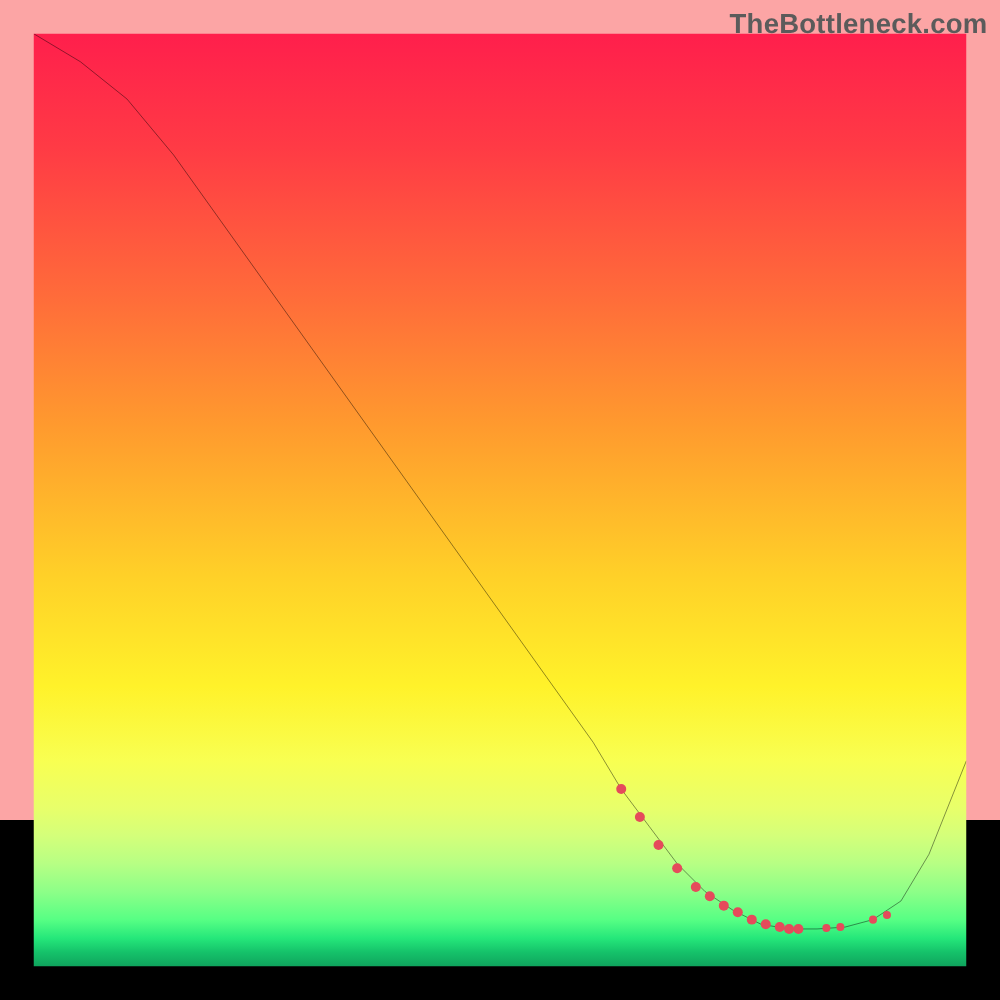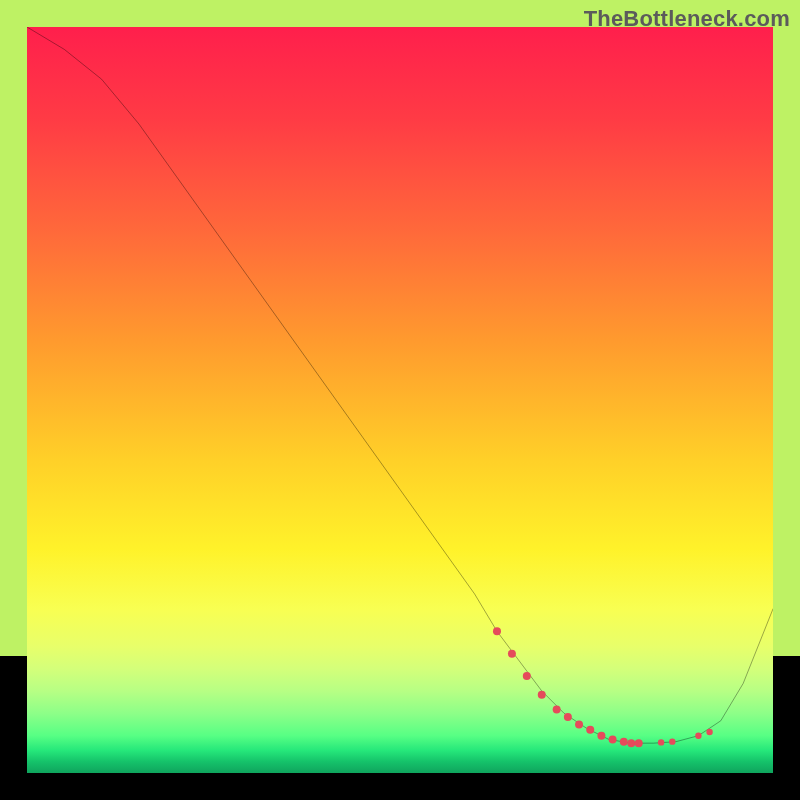--- a/index.html
+++ b/index.html
@@ -8,21 +8,21 @@
     width: 800px;
     height: 800px;
     background: #000;
     font-family: Arial, Helvetica, sans-serif;
     overflow: hidden;
   }
   .frame {
     position: relative;
     width: 800px;
     height: 656px;
-    background: #bef264;
+    background: #fca5a5;
   }
   .watermark {
     position: absolute;
     top: 6px;
     right: 10px;
     color: #5b5b5b;
     font-size: 22px;
     font-weight: 600;
     letter-spacing: 0.2px;
     user-select: none;

